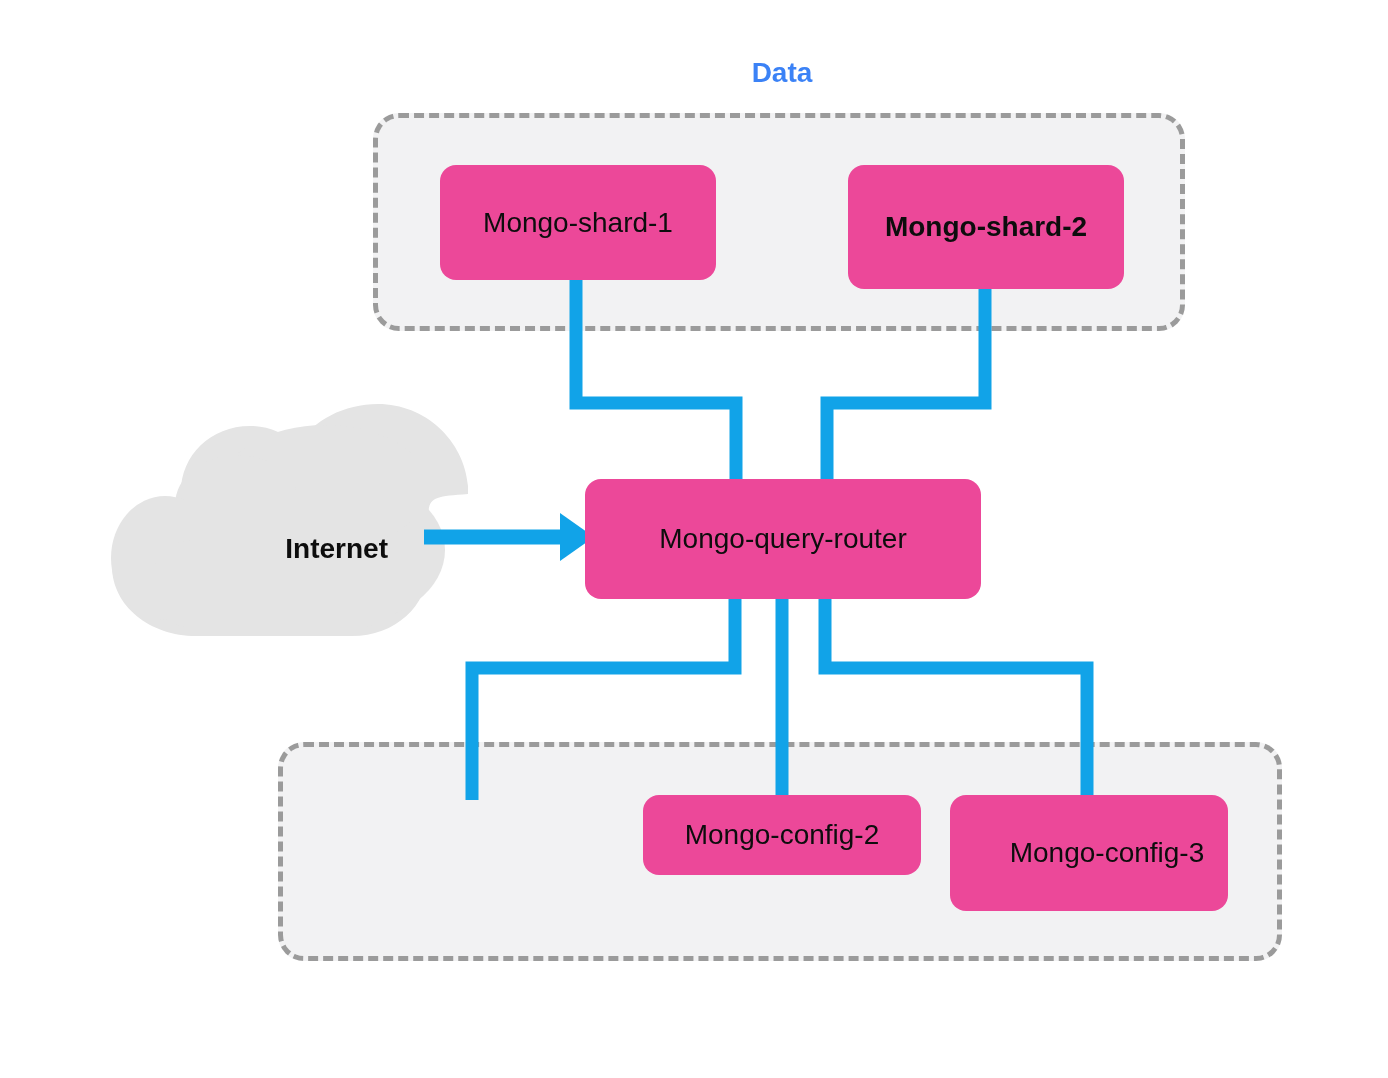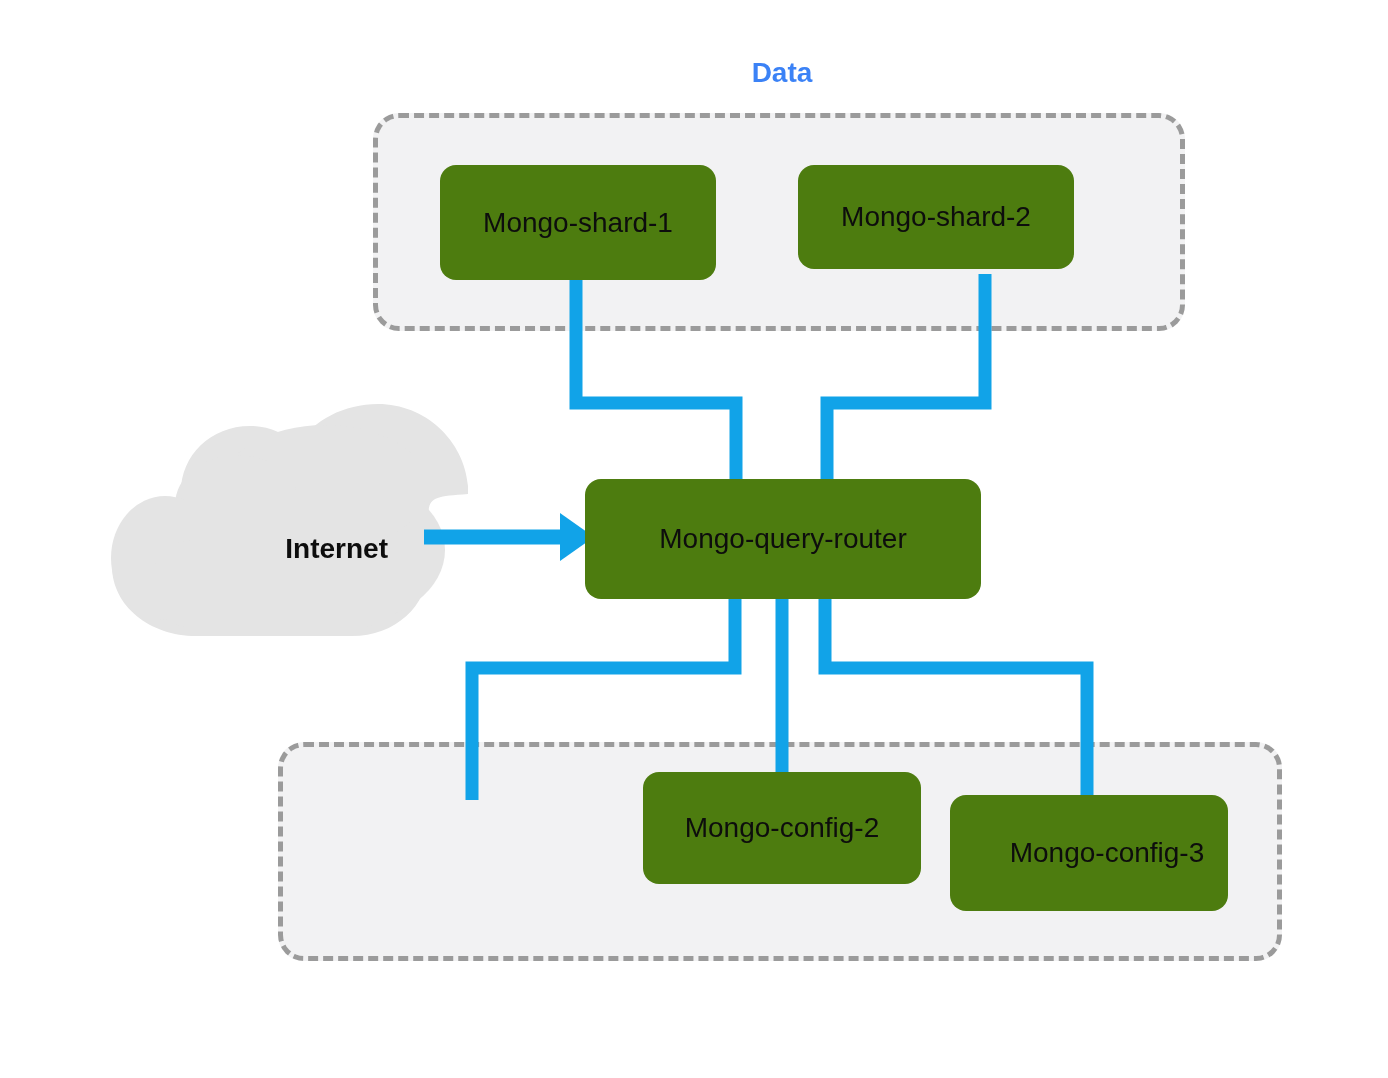--- a/index.html
+++ b/index.html
@@ -54,37 +54,37 @@
     width: 300px;
   }
   #caption-config {
     left: 632px;
     top: 982px;
     width: 300px;
   }
   
   .node-box {
     position: absolute;
-    background: #4d7c0f;
+    background: #ec4899;
     border-radius: 16px;
     box-sizing: border-box;
     display: flex;
     align-items: center;
     justify-content: center;
     color: #0d0d0d;
     font-size: 28px;
     font-weight: normal;
     white-space: nowrap;
     z-index: 6;
   }
   #node-shard-1 { left: 440px; top: 165px;  width: 276px; height: 115px; }
-  #node-shard-2 { left: 798px; top: 165px;  width: 276px; height: 104px; }
+  #node-shard-2 { left: 848px; top: 165px;  width: 276px; height: 124px; font-weight: bold; }
   #node-router  { left: 585px; top: 479px;  width: 396px; height: 120px; }
   #node-config-1 { left: 335px; top: 795px; width: 278px; height: 116px; }
-  #node-config-2 { left: 643px; top: 772px; width: 278px; height: 112px; }
+  #node-config-2 { left: 643px; top: 795px; width: 278px; height: 80px; }
   #node-config-3 { left: 950px; top: 795px; width: 278px; height: 116px; padding-left: 36px; }
 
   
   #connector-layer {
     position: absolute;
     left: 0;
     top: 0;
     width: 1388px;
     height: 1078px;
     z-index: 4;

